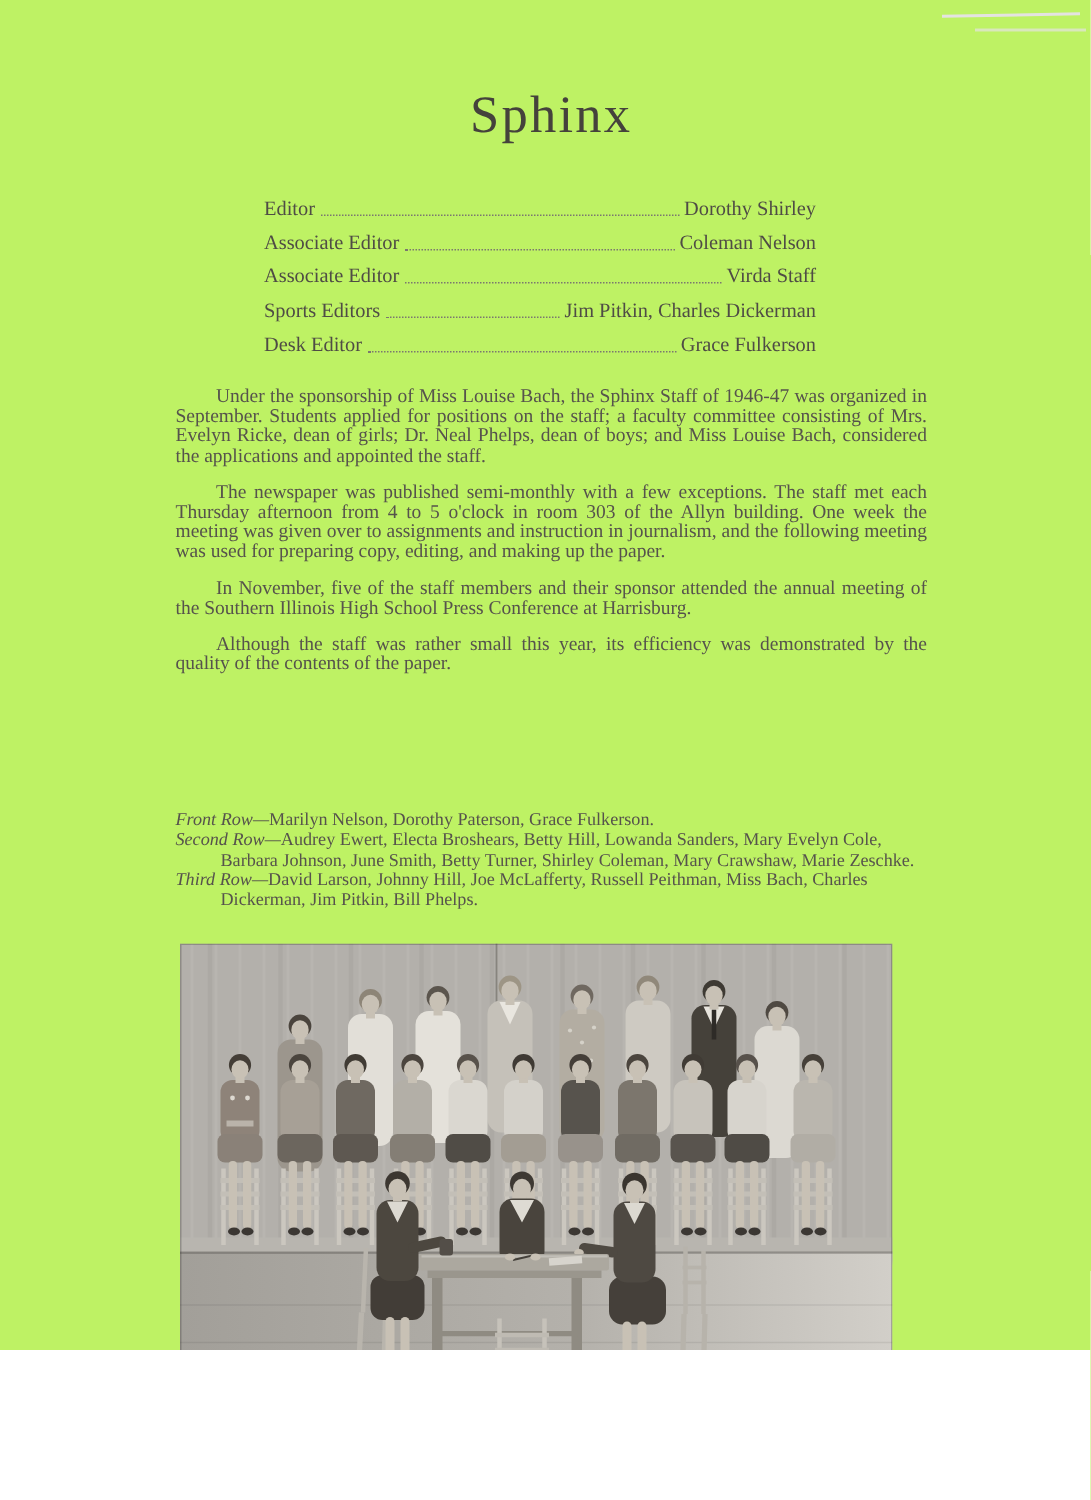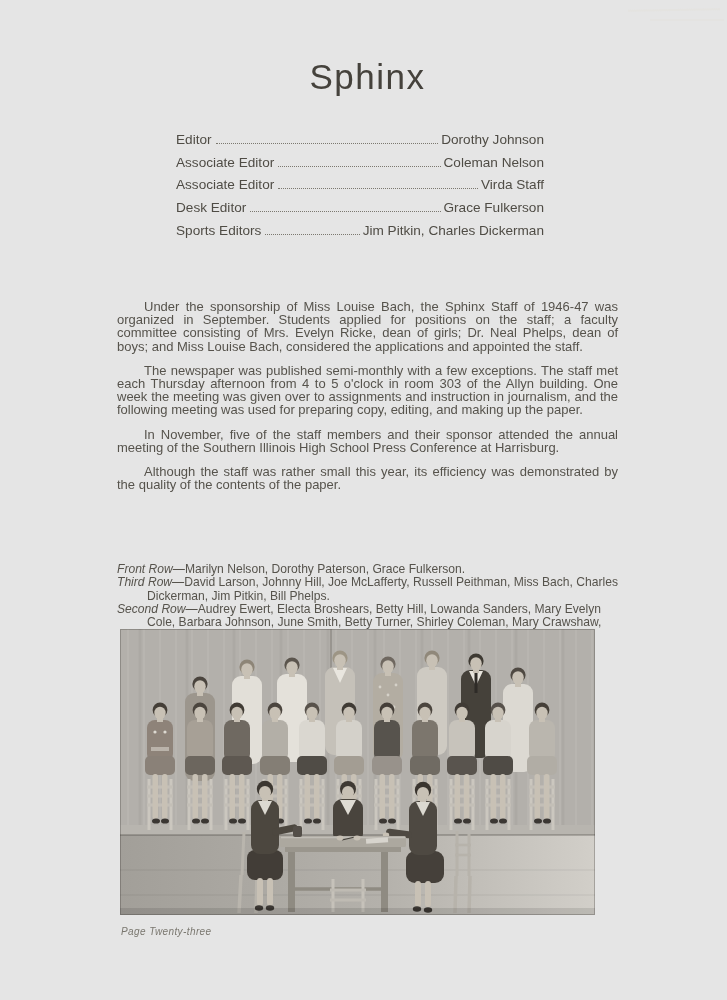--- a/index.html
+++ b/index.html
@@ -1,29 +1,29 @@
 <!DOCTYPE html>
 <html><head>
 <meta charset="utf-8">
 <style>
   html,body{margin:0;padding:0;}
   body{width:727px;height:1000px;background:#ffffff;}
-  .page{position:relative;width:727px;height:1000px;background:#e5e5e5;overflow:hidden;
-        font-family:Liberation Sans, sans-serif;color:#53504a;}
+  .page{position:relative;width:727px;height:900px;background:#bef264;overflow:hidden;
+        font-family:Liberation Serif, serif;color:#53504a;}
   .title{position:absolute;top:57px;left:117px;width:501px;margin:0;text-align:center;
          font-weight:400;font-size:35px;letter-spacing:1.5px;color:#45423c;}
   .masthead{position:absolute;top:124px;left:176px;width:368px;font-size:13.6px;color:#4f4c45;}
   .m-row{display:flex;align-items:flex-end;height:22.8px;}
   .m-role{white-space:nowrap;}
   .m-leader{flex:1;border-bottom:1.6px dotted #7b786f;margin:0 3px 3px 4px;}
   .m-name{white-space:nowrap;}
   .article{position:absolute;top:257px;left:117px;width:501px;font-size:13px;line-height:13.2px;
-           text-align:justify;color:#56534c;margin-top:43px;}
+           text-align:justify;color:#56534c;}
   .article p{margin:0 0 11px 0;text-indent:27px;}
-  .captions{position:absolute;top:540px;left:117px;width:506px;font-size:12.1px;line-height:13.3px;color:#56534c;margin-top:23px;}
+  .captions{position:absolute;top:540px;left:117px;width:506px;font-size:12.1px;line-height:13.3px;color:#56534c;}
   .captions p{margin:0;padding-left:30px;text-indent:-30px;}
   .cap-label{font-style:italic;}
   .photo{position:absolute;top:629px;left:120px;width:475px;height:286px;margin:0;}
   .photo svg{display:block;}
   .footer{position:absolute;top:926px;left:121px;font-size:10px;font-style:italic;
           color:#7a776f;letter-spacing:0.4px;}
   .artifact{position:absolute;background:#e4e3e0;}
   .a1{top:9px;left:628px;width:92px;height:2px;transform:rotate(-1deg);}
   .a2{top:19px;left:650px;width:74px;height:1.5px;opacity:.7;}
 </style>
@@ -34,55 +34,55 @@
 
   <h1 class="title">Sphinx</h1>
 
   <div class="artifact a1"></div>
   <div class="artifact a2"></div>
 
   <div class="masthead">
     <div class="m-row">
       <span class="m-role">Editor</span>
       <span class="m-leader"></span>
-      <span class="m-name">Dorothy Johnson</span>
+      <span class="m-name">Dorothy Shirley</span>
     </div>
     <div class="m-row">
       <span class="m-role">Associate Editor</span>
       <span class="m-leader"></span>
       <span class="m-name">Coleman Nelson</span>
     </div>
     <div class="m-row">
       <span class="m-role">Associate Editor</span>
       <span class="m-leader"></span>
       <span class="m-name">Virda Staff</span>
     </div>
     <div class="m-row">
+      <span class="m-role">Sports Editors</span>
+      <span class="m-leader"></span>
+      <span class="m-name">Jim Pitkin, Charles Dickerman</span>
+    </div>
+    <div class="m-row">
       <span class="m-role">Desk Editor</span>
       <span class="m-leader"></span>
       <span class="m-name">Grace Fulkerson</span>
-    </div>
-    <div class="m-row">
-      <span class="m-role">Sports Editors</span>
-      <span class="m-leader"></span>
-      <span class="m-name">Jim Pitkin, Charles Dickerman</span>
     </div>
   </div>
 
   <div class="article">
     <p>Under the sponsorship of Miss Louise Bach, the Sphinx Staff of 1946-47 was organized in September. Students applied for positions on the staff; a faculty committee consisting of Mrs. Evelyn Ricke, dean of girls; Dr. Neal Phelps, dean of boys; and Miss Louise Bach, considered the applications and appointed the staff.</p>
     <p>The newspaper was published semi-monthly with a few exceptions. The staff met each Thursday afternoon from 4 to 5 o'clock in room 303 of the Allyn building. One week the meeting was given over to assignments and instruction in journalism, and the following meeting was used for preparing copy, editing, and making up the paper.</p>
     <p>In November, five of the staff members and their sponsor attended the annual meeting of the Southern Illinois High School Press Conference at Harrisburg.</p>
     <p>Although the staff was rather small this year, its efficiency was demonstrated by the quality of the contents of the paper.</p>
   </div>
 
   <div class="captions">
     <p><span class="cap-label">Front Row—</span><span class="cap-names">Marilyn Nelson, Dorothy Paterson, Grace Fulkerson.</span></p>
+    <p><span class="cap-label">Second Row—</span><span class="cap-names">Audrey Ewert, Electa Broshears, Betty Hill, Lowanda Sanders, Mary Evelyn Cole, Barbara Johnson, June Smith, Betty Turner, Shirley Coleman, Mary Crawshaw, Marie Zeschke.</span></p>
     <p><span class="cap-label">Third Row—</span><span class="cap-names">David Larson, Johnny Hill, Joe McLafferty, Russell Peithman, Miss Bach, Charles Dickerman, Jim Pitkin, Bill Phelps.</span></p>
-    <p><span class="cap-label">Second Row—</span><span class="cap-names">Audrey Ewert, Electa Broshears, Betty Hill, Lowanda Sanders, Mary Evelyn Cole, Barbara Johnson, June Smith, Betty Turner, Shirley Coleman, Mary Crawshaw, Marie Zeschke.</span></p>
   </div>
 
   <figure class="photo" role="img" aria-label="Black-and-white group photograph of the Sphinx staff: three girls seated at a wooden table in front, a row of students seated on chairs on a stage, and a row of students standing behind them.">
     <svg id="photo-svg" viewBox="0 0 475 286" width="475" height="286" xmlns="http://www.w3.org/2000/svg">
         <defs>
           <linearGradient id="stageG" x1="0" y1="0" x2="1" y2="0">
             <stop offset="0" stop-color="#a29f99"></stop>
             <stop offset="0.55" stop-color="#b4b1ab"></stop>
             <stop offset="1" stop-color="#d2cfc9"></stop>
           </linearGradient>

